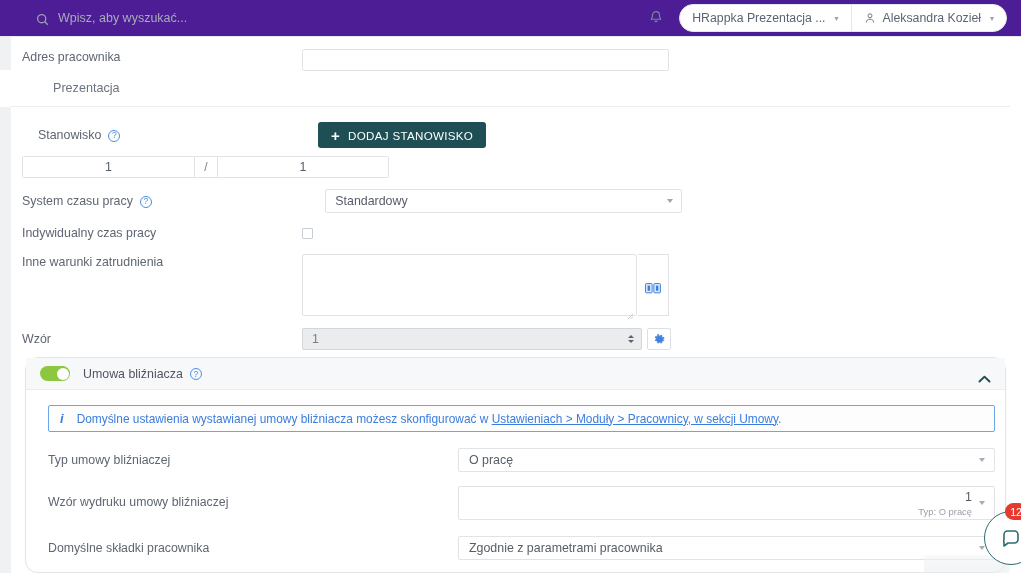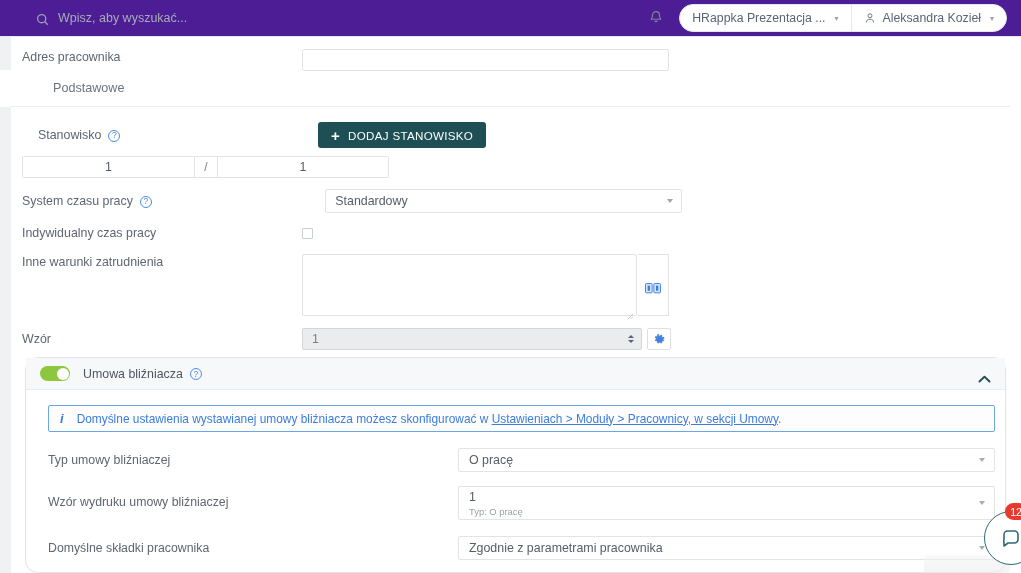--- a/index.html
+++ b/index.html
@@ -200,20 +200,21 @@
   .alert-i { font-size:13px; color:#3b7ddd; font-style:italic; font-weight:700; line-height:1; }
   .alert-txt { font-size:11.9px; color:#3b7ddd; font-family:"Liberation Sans", sans-serif; }
   .alert-link { color:#3b7ddd; text-decoration:underline; cursor:pointer; }
 
   .p-row { position:absolute; display:flex; align-items:flex-start; }
   .p-lbl { font-size:12.3px; color:#5f6671; }
   .p-sel {
     border:1px solid #e1e3e6; border-radius:2px; background:#fff; position:relative;
     padding:0 22px 0 10px; font-size:12.4px; color:#565d67; cursor:pointer;
     font-family:"Liberation Sans", sans-serif;
+    text-align:right;
   }
   .p-sel .arrow {
     position:absolute; right:9px; top:50%; transform:translateY(-50%);
     width:0; height:0; border-left:3.5px solid transparent; border-right:3.5px solid transparent;
     border-top:4px solid #a6acb5;
   }
   .p-sel .sub { font-size:9.4px; color:#9aa0a9; margin-top:2px; }
 
   
   .chat-fab {
@@ -283,21 +284,21 @@
   </div>
 
   <div class="content">
 
     <div class="form-row" style="left:11px; top:12px; width:660px;">
       <div class="lbl" style="width:280px;">Adres pracownika</div>
       <input class="txt-input" style="width: 367px;" value="">
     </div>
 
     <div class="tabs-row">
-      <button class="tab">Podstawowe</button>
+      <button class="tab">Prezentacja</button>
     </div>
 
     <div class="form-row" style="left:27px; top:85px; width:660px; align-items:center;">
       <div class="lbl" style="width:280px;">
         <span>Stanowisko</span><span class="help-icon">?</span>
       </div>
       <button class="btn-primary">
         <span class="plus">+</span>
         <span>DODAJ STANOWISKO</span>
       </button>

